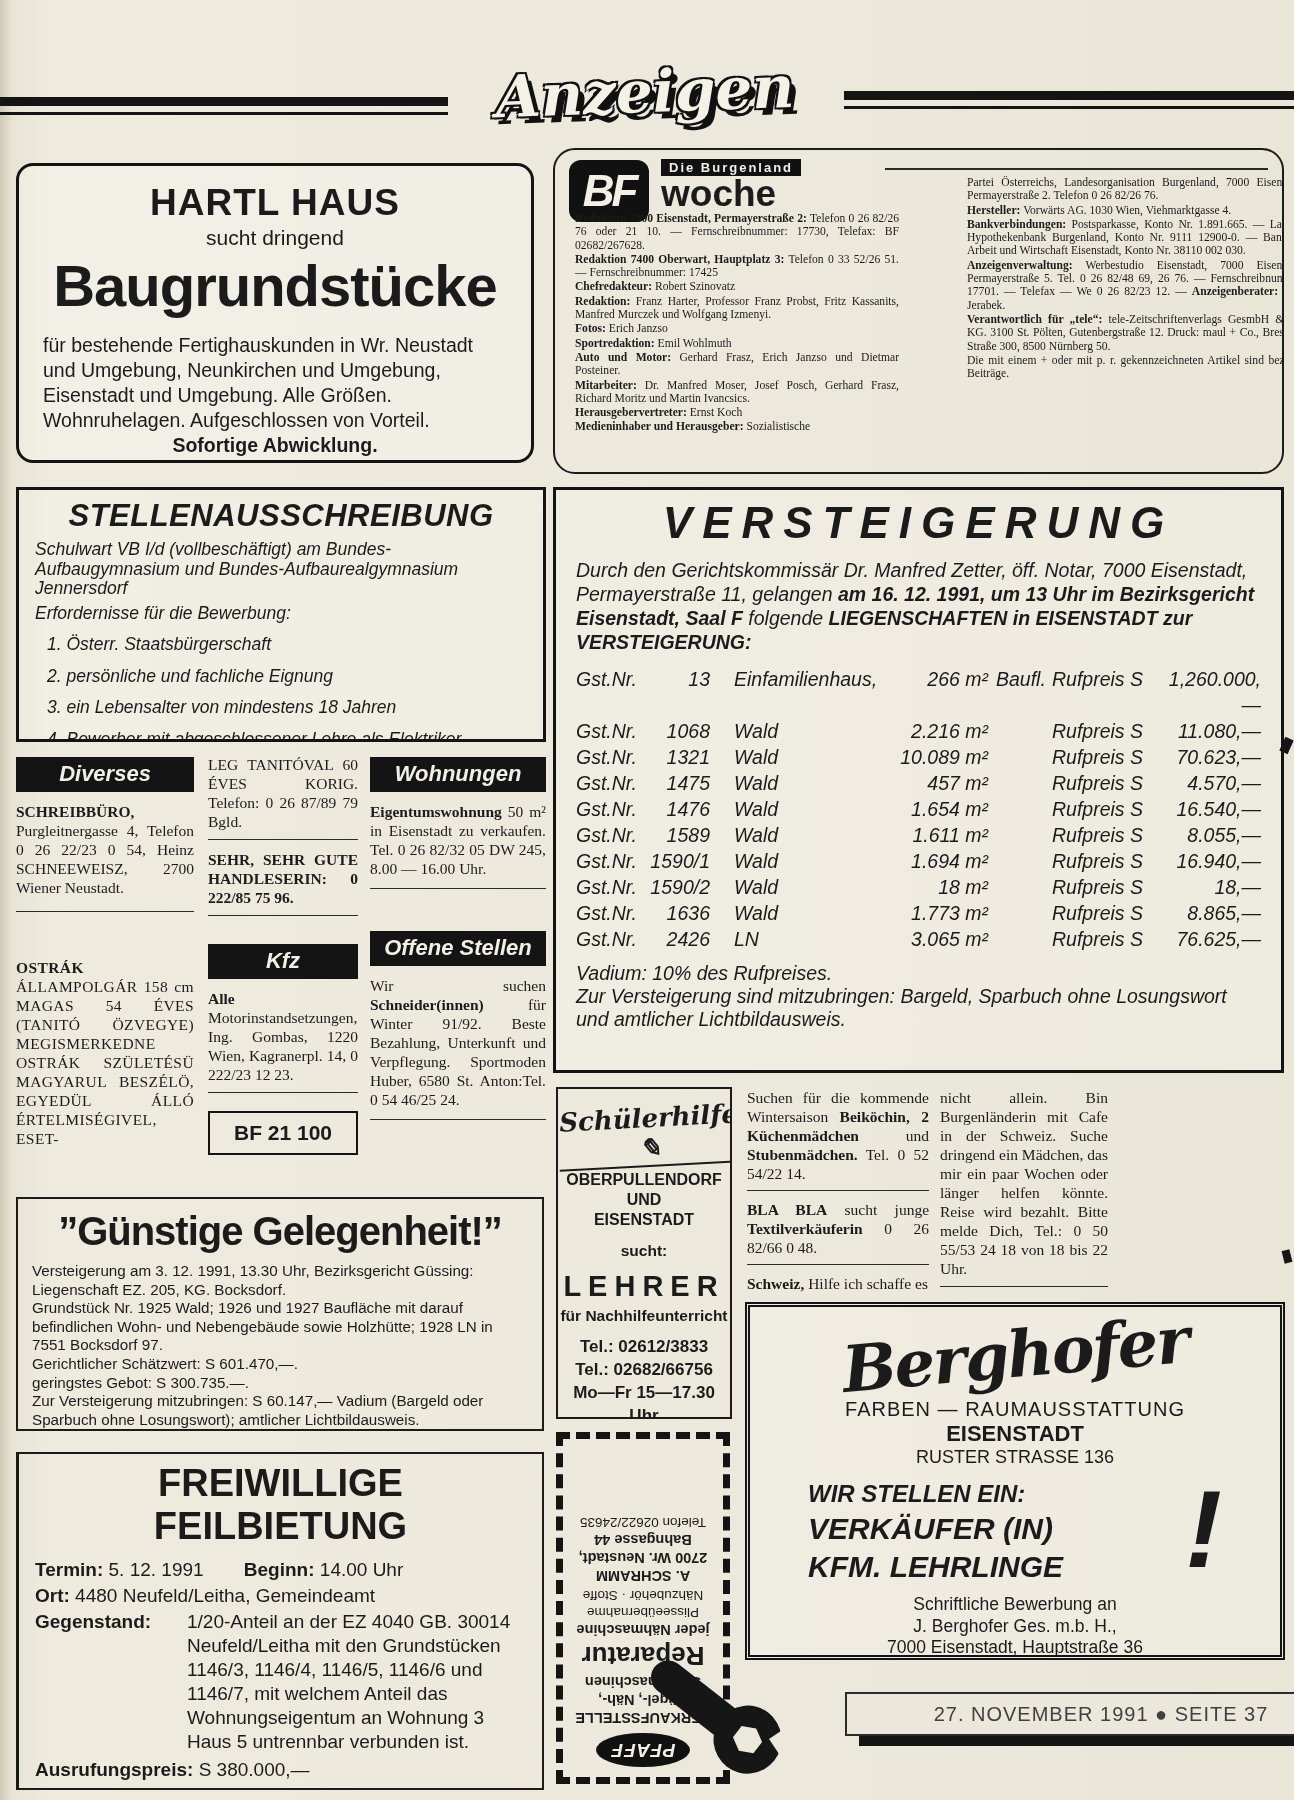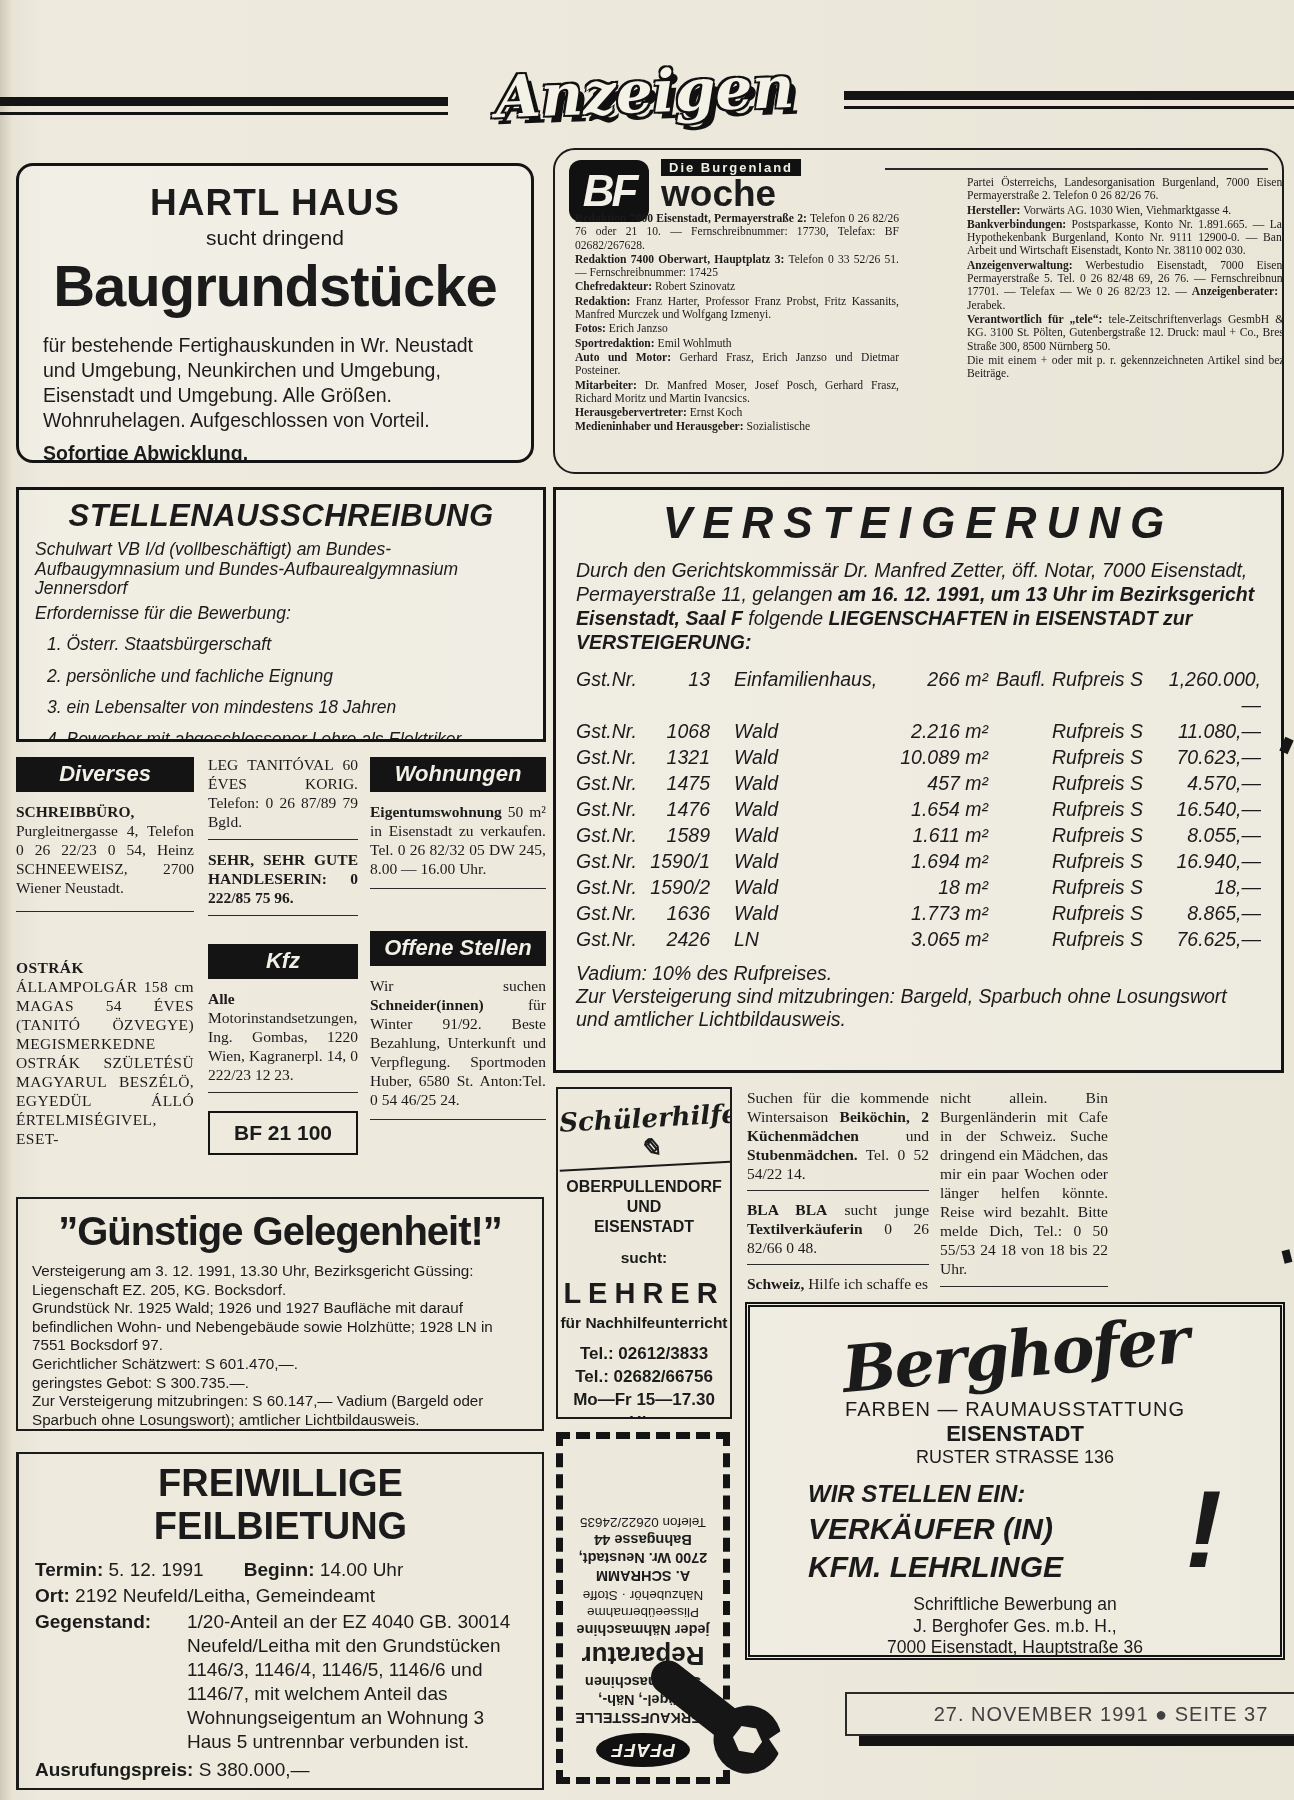--- a/index.html
+++ b/index.html
@@ -104,21 +104,21 @@
   <div class="abs bannerbar" style="left:0;top:112px;width:448px;height:2.5px;"></div>
   <div class="abs bannerbar" style="left:844px;top:91px;right:0;height:9px;"></div>
   <div class="abs bannerbar" style="left:844px;top:106px;right:0;height:2.5px;"></div>
   <div class="abs anzeigen" style="left:455px;top:58px;width:380px;">Anzeigen</div>
 
   <div class="abs roundbox" style="left:16px;top:163px;width:518px;height:300px;padding:16px 24px;box-sizing:border-box;overflow:hidden;">
     <div class="hartl-title">HARTL HAUS</div>
     <div class="hartl-sub">sucht dringend</div>
     <div class="hartl-head">Baugrundstücke</div>
     <div class="hartl-body">für bestehende Fertighauskunden in Wr. Neustadt und Umgebung, Neunkirchen und Umgebung, Eisenstadt und Umgebung. Alle Größen. Wohnruhelagen. Aufgeschlossen von Vorteil.</div>
-    <div class="hartl-body b" style="margin-top:8px;">Sofortige Abwicklung.</div>
+    <div class="hartl-body b" style="margin-top:0;text-align:center;">Sofortige Abwicklung.</div>
 
   </div>
 
   <div class="abs" style="left:553px;top:148px;width:731px;height:326px;border:2.5px solid #1b1b1b;border-radius:22px;box-sizing:border-box;overflow:hidden;">
     <div class="abs bf-logo" style="left:14px;top:10px;">BF</div>
     <div class="abs" style="left:106px;top:8px;">
       <span class="brand-top">Die Burgenland</span>
       <div class="brand-bottom">woche</div>
     </div>
     <div class="abs" style="left:330px;top:18px;right:14px;height:2px;background:#2a2a2a;"></div>
@@ -285,36 +285,36 @@
   <div class="abs" style="left:16px;top:1452px;width:528px;height:338px;border:2px solid #1b1b1b;border-left-width:3px;padding:8px 16px;box-sizing:border-box;overflow:hidden;">
     <div class="f-title">FREIWILLIGE FEILBIETUNG</div>
     <div class="f-row">
       <span class="f-label" style="display:inline-block;">Termin:</span>
       <span style="display:inline-block;width:130px;">5. 12. 1991</span>
       <span class="f-label">Beginn:</span>
       <span>14.00 Uhr</span>
     </div>
     <div class="f-row">
       <span class="f-label">Ort:</span>
-      <span>2192 Neufeld/Leitha, Gemeindeamt</span>
+      <span>4480 Neufeld/Leitha, Gemeindeamt</span>
     </div>
     <div class="f-geg">
       <span class="f-label">Gegenstand:</span>
       <span>1/20-Anteil an der EZ 4040 GB. 30014 Neufeld/Leitha mit den Grundstücken 1146/3, 1146/4, 1146/5, 1146/6 und 1146/7, mit welchem Anteil das Wohnungseigentum an Wohnung 3 Haus 5 untrennbar verbunden ist.</span>
     </div>
     <div class="f-row" style="margin-top:4px;">
       <span class="f-label">Ausrufungspreis:</span>
       <span>S 380.000,—</span>
     </div>
     <div class="f-note">Die Feilbietungsbedingungen können beim öffentl. Notar Dr. Edgar Schüssler in Eisenstadt (02682/3880) und im Gemeindeamt der Gemeinde Neufeld an der Leitha (02624/2320. 2733 und 2734) eingesehen werden.</div>
   </div>
 
   <div class="abs" style="left:556px;top:1087px;width:176px;height:332px;border:2.5px solid #1b1b1b;box-sizing:border-box;text-align:center;padding-top:14px;overflow:hidden;">
     <span class="sh-logo"><span>Schülerhilfe</span> <span>✎</span></span>
-    <div class="sh-city" style="margin-top:10px;">OBERPULLENDORF</div>
+    <div class="sh-city" style="margin-top:3px;">OBERPULLENDORF</div>
     <div class="sh-city">UND</div>
     <div class="sh-city">EISENSTADT</div>
     <div class="sh-line" style="margin-top:12px;">sucht:</div>
     <div class="sh-lehrer">LEHRER</div>
     <div class="sh-line">für Nachhilfeunterricht</div>
     <div class="sh-tel" style="margin-top:10px;">Tel.: 02612/3833</div>
     <div class="sh-tel">Tel.: 02682/66756</div>
     <div class="sh-tel">Mo—Fr 15—17.30 Uhr</div>
   </div>
 

